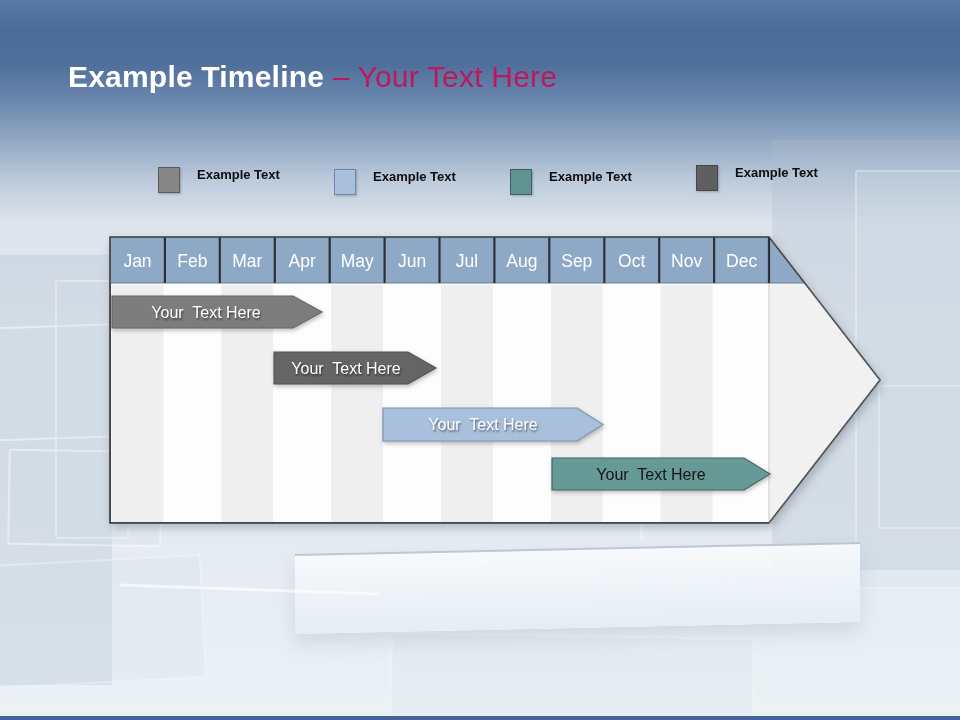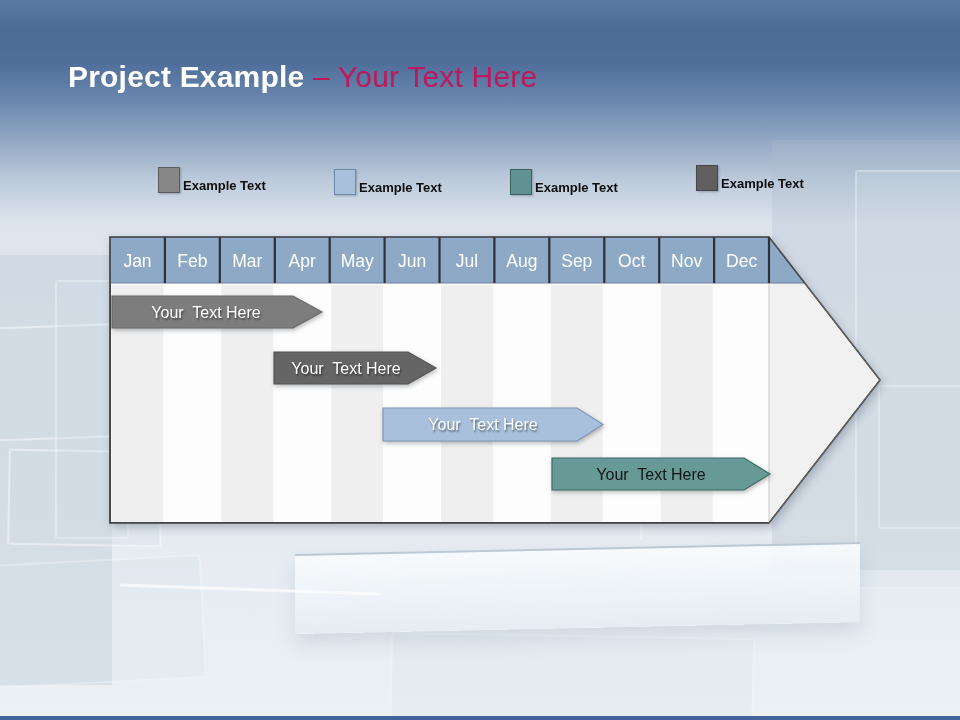--- a/index.html
+++ b/index.html
@@ -21,21 +21,21 @@
   .streak{position:absolute;background:rgba(255,255,255,.65);}
   .bottom-strip{position:absolute;left:0;bottom:0;width:960px;height:4px;}
 
   
   .title{position:absolute;left:68px;top:60px;font-size:30px;letter-spacing:.2px;
          color:#ffffff;white-space:pre;}
   .title .b{font-weight:bold;}
   .title .r{font-weight:400;color:#be185d;}
 
   
-  .legend-item{position:absolute;top:167px;display:flex;align-items:flex-end;gap:3px;height:26px;padding-left:48px;}
+  .legend-item{position:absolute;top:167px;display:flex;align-items:flex-start;gap:17px;height:26px;padding-left:48px;}
   .swatch{width:20px;height:24px;box-shadow:1px 1px 2px rgba(60,70,85,.35);}
   .legend-label{font-size:13px;font-weight:bold;color:#0e0e0e;white-space:pre;}
 
   
   svg{position:absolute;left:0;top:0;}
   .month-label{font-size:17.5px;fill:#ffffff;}
   .bar-label{font-size:16px;white-space:pre;}
   .bar-label.lit{text-shadow:1px 2px 2px rgba(0,0,0,.45);}
   .arrow-main{filter:drop-shadow(2px 4px 5px rgba(70,82,100,.35));}
   .bar{filter:drop-shadow(1px 2px 2px rgba(60,65,75,.35));}
@@ -50,21 +50,21 @@
 <div class="ice soft" style="left:55px;top:280px;width:70px;height:255px;"></div>
 <div class="ice soft" style="left:-25px;top:560px;width:225px;height:120px;transform:rotate(-3deg);"></div>
 <div class="ice soft" style="left:855px;top:170px;width:115px;height:415px;"></div>
 <div class="ice soft" style="left:878px;top:385px;width:95px;height:140px;"></div>
 <div class="ice soft" style="left:390px;top:635px;width:360px;height:95px;transform:rotate(1deg);"></div>
 <div class="beam" style="left:295px;top:548px;width:565px;height:78px;transform:skewY(-1.2deg);"></div>
 <div class="streak" style="left:120px;top:588px;width:260px;height:3px;transform:rotate(2deg);"></div>
 <div class="streak" style="left:640px;top:300px;width:3px;height:240px;opacity:.5;"></div>
 <div class="bottom-strip" style="background:#44639a;"></div>
 
-<div class="title"><span class="b">Project Example</span><span class="r"> – Your Text Here</span></div>
+<div class="title"><span class="b">Example Timeline</span><span class="r"> – Your Text Here</span></div>
 
 <div class="legend-item" style="left:110px;">
   <div class="swatch" style="background:#868686;border:1px solid #5c5c5c;"></div>
   <div class="legend-label">Example Text</div>
 </div>
 <div class="legend-item" style="left:286px;top:169px;">
   <div class="swatch" style="background:#a9c0dc;border:1px solid #7089a9;"></div>
   <div class="legend-label">Example Text</div>
 </div>
 <div class="legend-item" style="left:462px;top:169px;">

